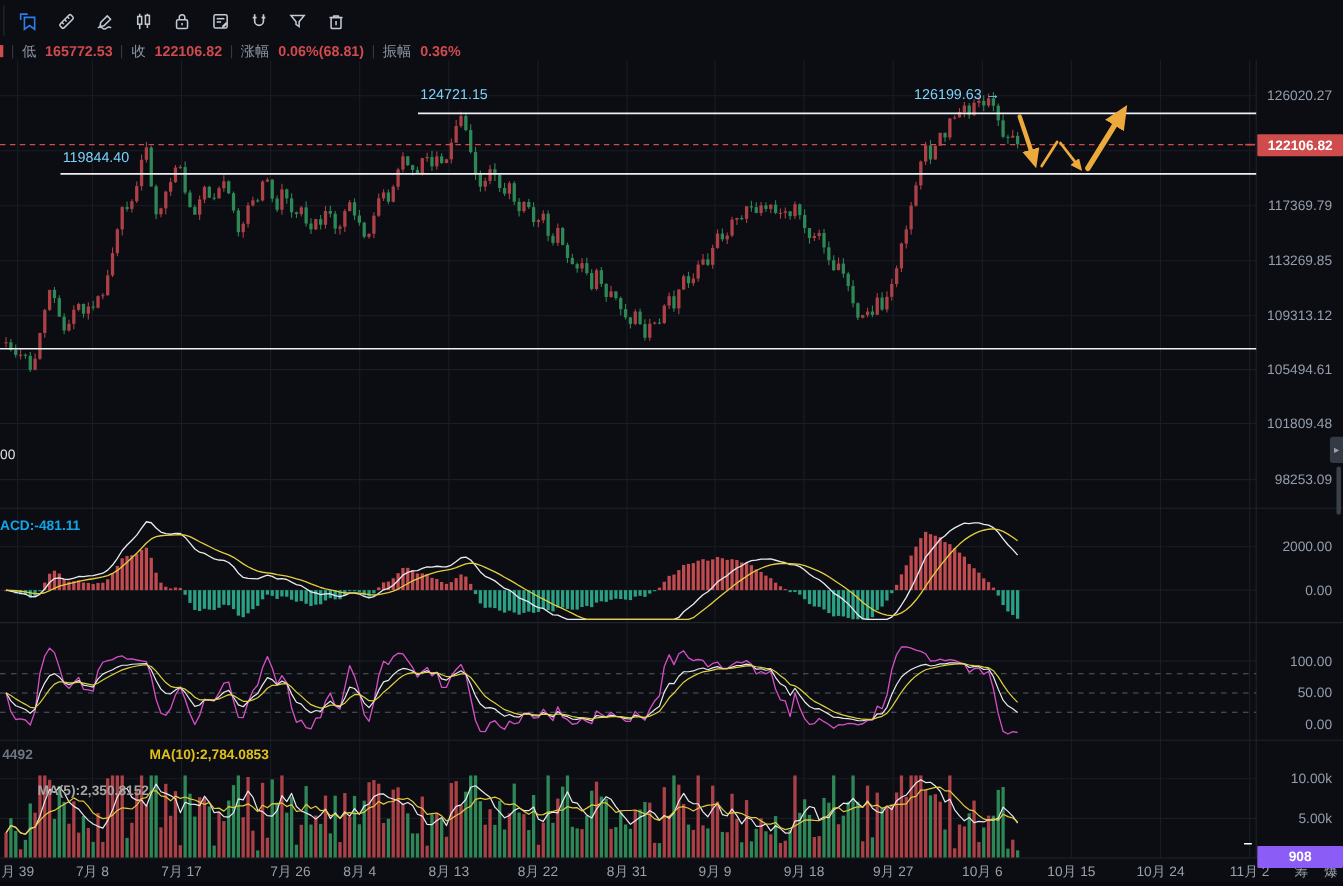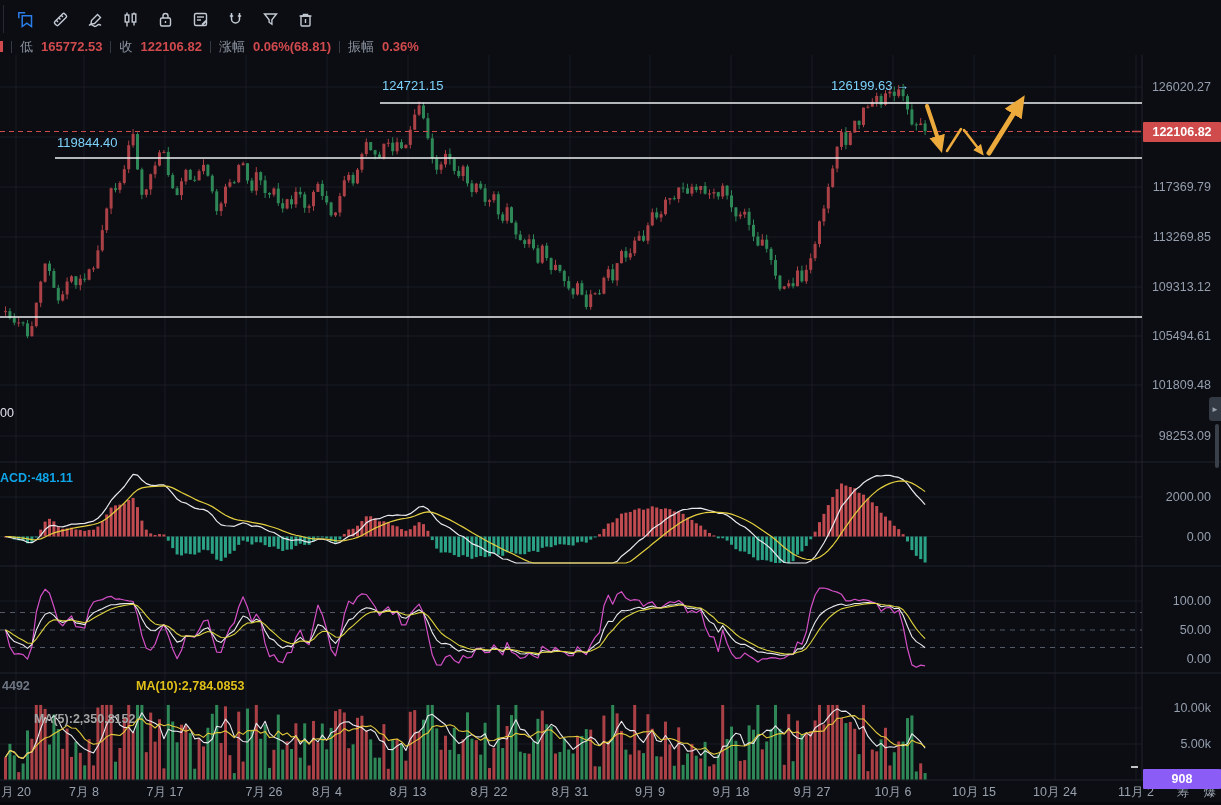--- a/index.html
+++ b/index.html
@@ -1043,21 +1043,21 @@
       <div class="axlabel" style="top: 436px;">98253.09</div>
       <div class="axlabel" style="top: 497px;">2000.00</div>
       <div class="axlabel" style="top: 536.5px;">0.00</div>
       <div class="axlabel" style="top: 601px;">100.00</div>
       <div class="axlabel" style="top: 630px;">50.00</div>
       <div class="axlabel" style="top: 658.5px;">0.00</div>
       <div class="axlabel" style="top: 708px;">10.00k</div>
       <div class="axlabel" style="top: 744px;">5.00k</div>
     </div>
   <div id="x-axis">
-      <div class="xlabel" style="left: 16px;">月 20</div>
+      <div class="xlabel" style="left: 16px;">月 39</div>
       <div class="xlabel" style="left: 84px;">7月 8</div>
       <div class="xlabel" style="left: 165px;">7月 17</div>
       <div class="xlabel" style="left: 264px;">7月 26</div>
       <div class="xlabel" style="left: 327px;">8月 4</div>
       <div class="xlabel" style="left: 408px;">8月 13</div>
       <div class="xlabel" style="left: 489px;">8月 22</div>
       <div class="xlabel" style="left: 570px;">8月 31</div>
       <div class="xlabel" style="left: 650px;">9月 9</div>
       <div class="xlabel" style="left: 731px;">9月 18</div>
       <div class="xlabel" style="left: 812px;">9月 27</div>

